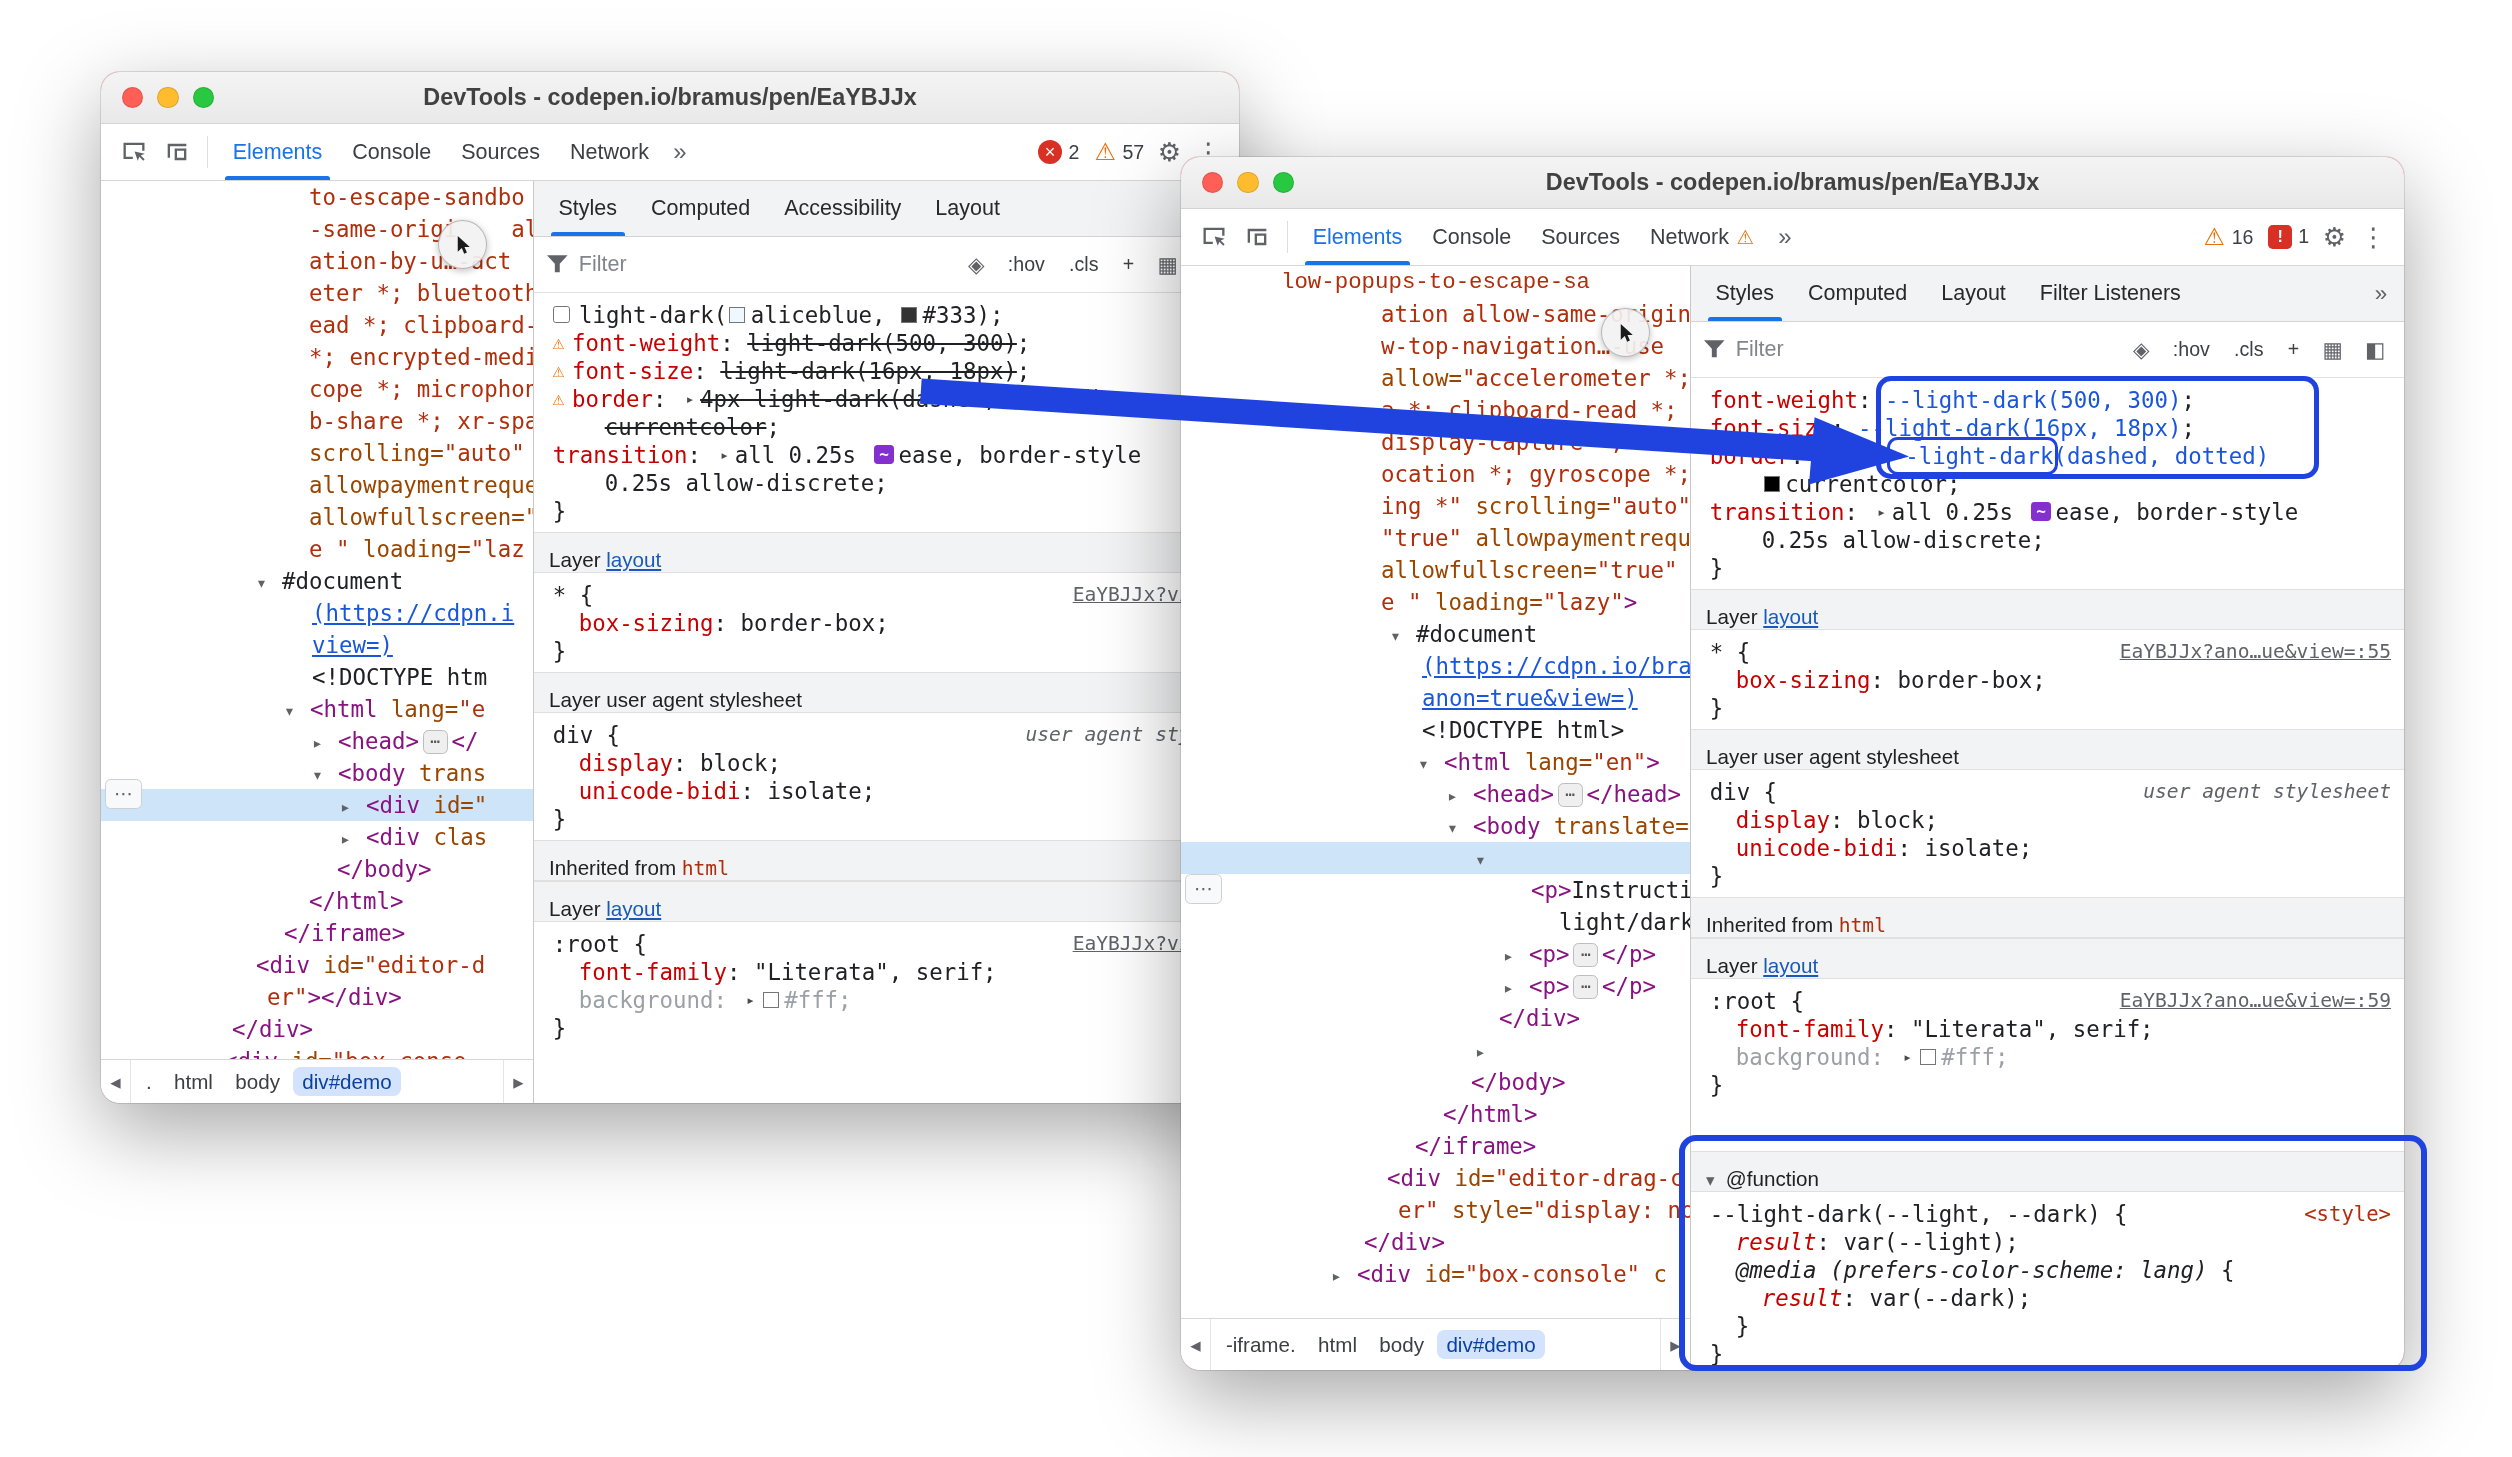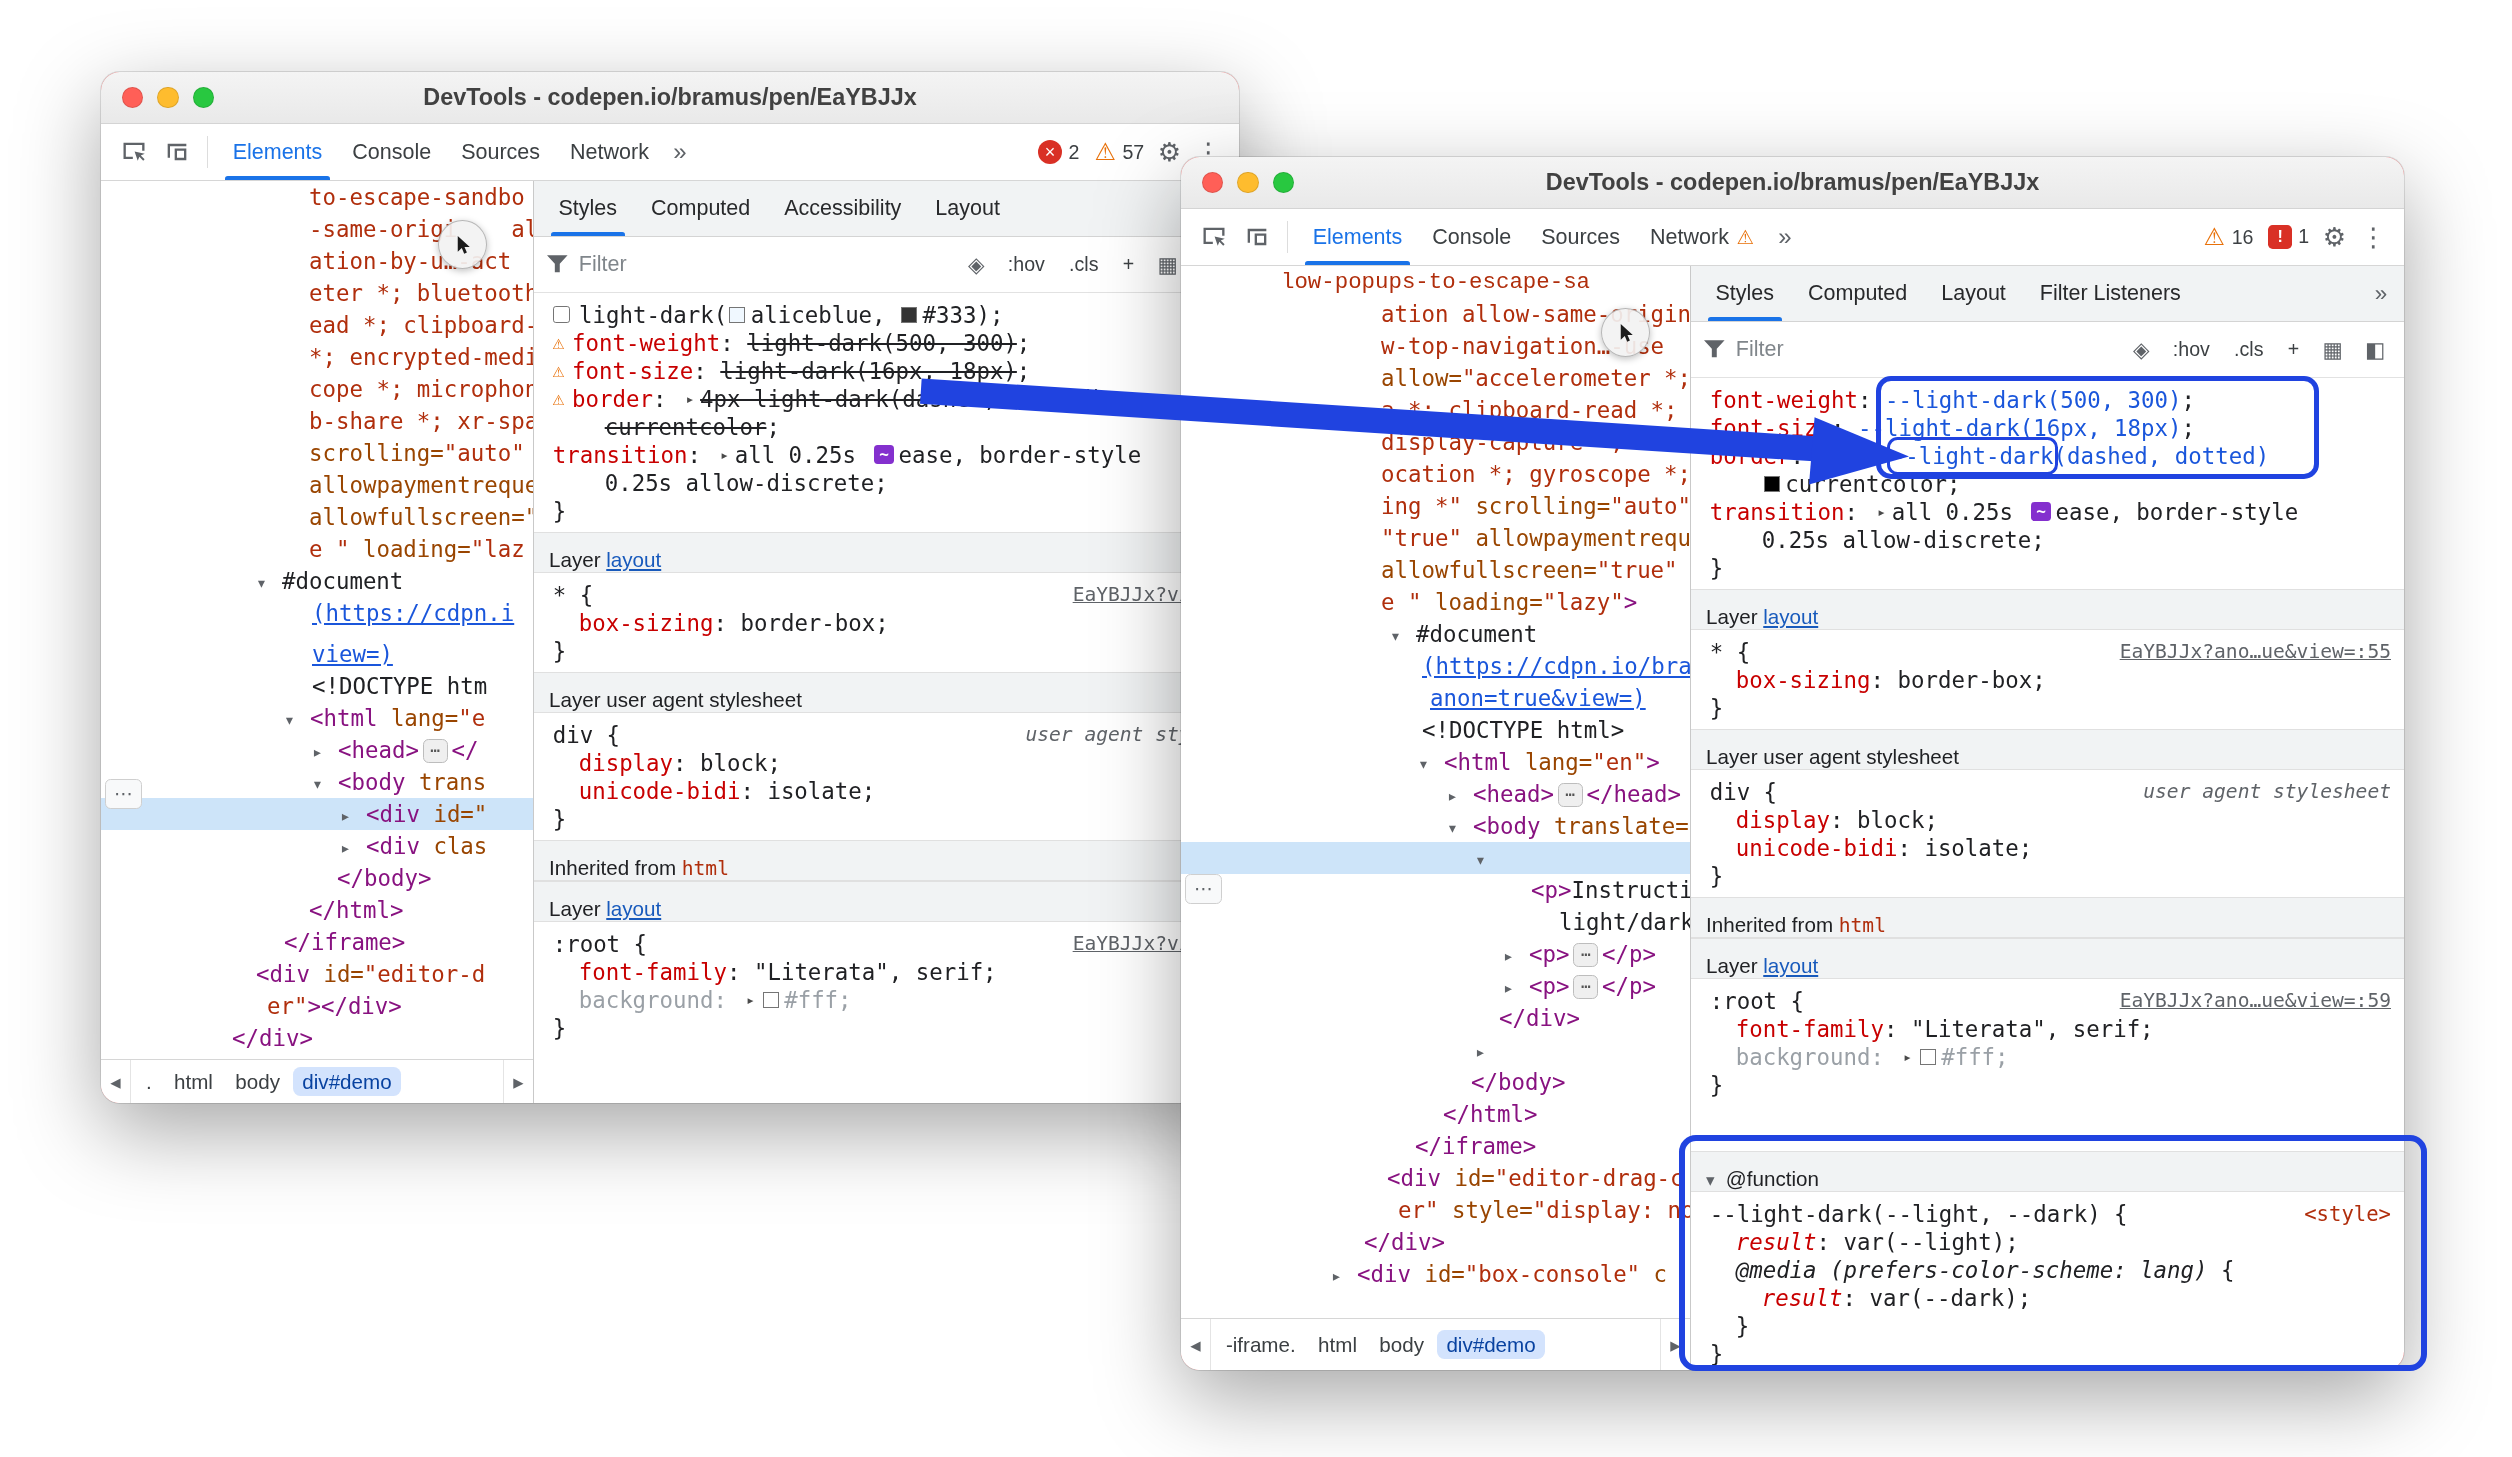--- a/index.html
+++ b/index.html
@@ -198,21 +198,21 @@
           <div class="dom-row" style="padding-left: 208px;"><span class="tk-av">ead *; clipboard-</span></div>
           <div class="dom-row" style="padding-left: 208px;"><span class="tk-av">*; encrypted-medi</span></div>
           <div class="dom-row" style="padding-left: 208px;"><span class="tk-av">cope *; microphon</span></div>
           <div class="dom-row" style="padding-left: 208px;"><span class="tk-av">b-share *; xr-spa</span></div>
           <div class="dom-row" style="padding-left: 208px;"><span class="tk-an">scrolling=</span><span class="tk-av">"auto"</span></div>
           <div class="dom-row" style="padding-left: 208px;"><span class="tk-an">allowpaymentreque</span></div>
           <div class="dom-row" style="padding-left: 208px;"><span class="tk-an">allowfullscreen="</span></div>
           <div class="dom-row" style="padding-left: 208px;"><span class="tk-av">e " </span><span class="tk-an">loading=</span><span class="tk-av">"laz</span></div>
           <div class="dom-row" style="padding-left: 155px;"><span class="tk-tw">▾</span><span class="tk-tx">#document</span></div>
           <div class="dom-row" style="padding-left: 211px;"><span class="tk-lk">(https://cdpn.i</span></div>
-          <div class="dom-row" style="padding-left: 211px; margin-top: 9px;"><span class="tk-lk">view=)</span></div>
+          <div class="dom-row" style="padding-left: 211px;"><span class="tk-lk">view=)</span></div>
           <div class="dom-row" style="padding-left: 211px;"><span class="tk-tx">&lt;!DOCTYPE htm</span></div>
           <div class="dom-row" style="padding-left: 183px;"><span class="tk-tw">▾</span><span class="tk-tag">&lt;html</span><span class="tk-an"> lang=</span><span class="tk-av">"e</span></div>
           <div class="dom-row" style="padding-left: 211px;"><span class="tk-tw">▸</span><span class="tk-tag">&lt;head&gt;</span><span class="tk-el">⋯</span><span class="tk-tag">&lt;/</span></div>
           <div class="dom-row" style="padding-left: 211px;"><span class="tk-tw">▾</span><span class="tk-tag">&lt;body</span><span class="tk-an"> trans</span></div>
           <div class="dom-row selected" style="padding-left: 239px;"><span class="tk-tw">▸</span><span class="tk-tag">&lt;div</span><span class="tk-an"> id="</span></div>
           <div class="dom-row" style="padding-left: 239px;"><span class="tk-tw">▸</span><span class="tk-tag">&lt;div</span><span class="tk-an"> clas</span></div>
           <div class="dom-row" style="padding-left: 236px;"><span class="tk-tag">&lt;/body&gt;</span></div>
           <div class="dom-row" style="padding-left: 208px;"><span class="tk-tag">&lt;/html&gt;</span></div>
           <div class="dom-row" style="padding-left: 183px;"><span class="tk-tag">&lt;/iframe&gt;</span></div>
           <div class="dom-row" style="padding-left: 155px;"><span class="tk-tag">&lt;div</span><span class="tk-an"> id=</span><span class="tk-av">"editor-d</span></div>
@@ -434,21 +434,21 @@
           <div class="dom-row" style="padding-left: 200px;"><span class="tk-an">allow=</span><span class="tk-av">"accelerometer *;</span></div>
           <div class="dom-row" style="padding-left: 200px;"><span class="tk-av">a *; clipboard-read *;</span></div>
           <div class="dom-row" style="padding-left: 200px;"><span class="tk-av">display-capture *; enc</span></div>
           <div class="dom-row" style="padding-left: 200px;"><span class="tk-av">ocation *; gyroscope *;</span></div>
           <div class="dom-row" style="padding-left: 200px;"><span class="tk-av">ing *" </span><span class="tk-an">scrolling=</span><span class="tk-av">"auto"</span></div>
           <div class="dom-row" style="padding-left: 200px;"><span class="tk-av">"true" </span><span class="tk-an">allowpaymentrequ</span></div>
           <div class="dom-row" style="padding-left: 200px;"><span class="tk-an">allowfullscreen=</span><span class="tk-av">"true"</span></div>
           <div class="dom-row" style="padding-left: 200px;"><span class="tk-av">e " </span><span class="tk-an">loading=</span><span class="tk-av">"lazy"</span><span class="tk-tag">&gt;</span></div>
           <div class="dom-row" style="padding-left: 209px;"><span class="tk-tw">▾</span><span class="tk-tx">#document</span></div>
           <div class="dom-row" style="padding-left: 241px;"><span class="tk-lk">(https://cdpn.io/bram</span></div>
-          <div class="dom-row" style="padding-left: 241px; margin-left: 8px;"><span class="tk-lk">anon=true&amp;view=)</span></div>
+          <div class="dom-row" style="padding-left: 241px;"><span class="tk-lk">anon=true&amp;view=)</span></div>
           <div class="dom-row" style="padding-left: 241px;"><span class="tk-tx">&lt;!DOCTYPE html&gt;</span></div>
           <div class="dom-row" style="padding-left: 237px;"><span class="tk-tw">▾</span><span class="tk-tag">&lt;html</span><span class="tk-an"> lang=</span><span class="tk-av">"en"</span><span class="tk-tag">&gt;</span></div>
           <div class="dom-row" style="padding-left: 266px;"><span class="tk-tw">▸</span><span class="tk-tag">&lt;head&gt;</span><span class="tk-el">⋯</span><span class="tk-tag">&lt;/head&gt;</span></div>
           <div class="dom-row" style="padding-left: 266px;"><span class="tk-tw">▾</span><span class="tk-tag">&lt;body</span><span class="tk-an"> translate=</span></div>
           <div class="dom-row selected" style="padding-left: 294px;"><span class="tk-tw">▾</span></div>
           <div class="dom-row" style="padding-left: 350px;"><span class="tk-tag">&lt;p&gt;</span><span class="tk-tx">Instruction</span></div>
           <div class="dom-row" style="padding-left: 378px;"><span class="tk-tx">light/dark col</span></div>
           <div class="dom-row" style="padding-left: 322px;"><span class="tk-tw">▸</span><span class="tk-tag">&lt;p&gt;</span><span class="tk-el">⋯</span><span class="tk-tag">&lt;/p&gt;</span></div>
           <div class="dom-row" style="padding-left: 322px;"><span class="tk-tw">▸</span><span class="tk-tag">&lt;p&gt;</span><span class="tk-el">⋯</span><span class="tk-tag">&lt;/p&gt;</span></div>
           <div class="dom-row" style="padding-left: 318px;"><span class="tk-tag">&lt;/div&gt;</span></div>

